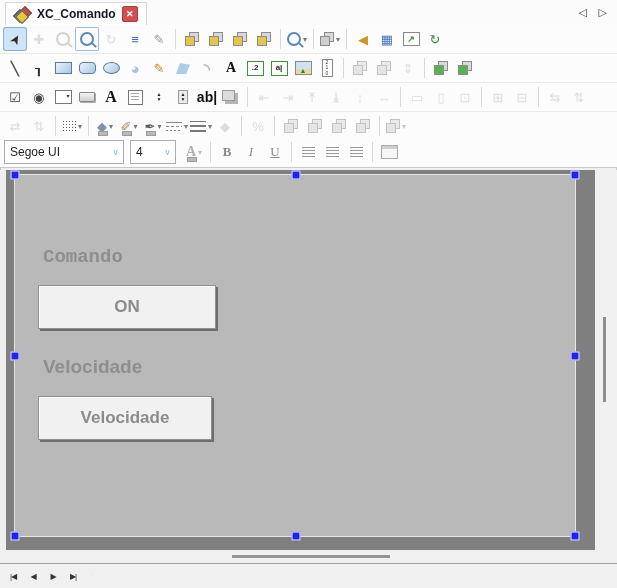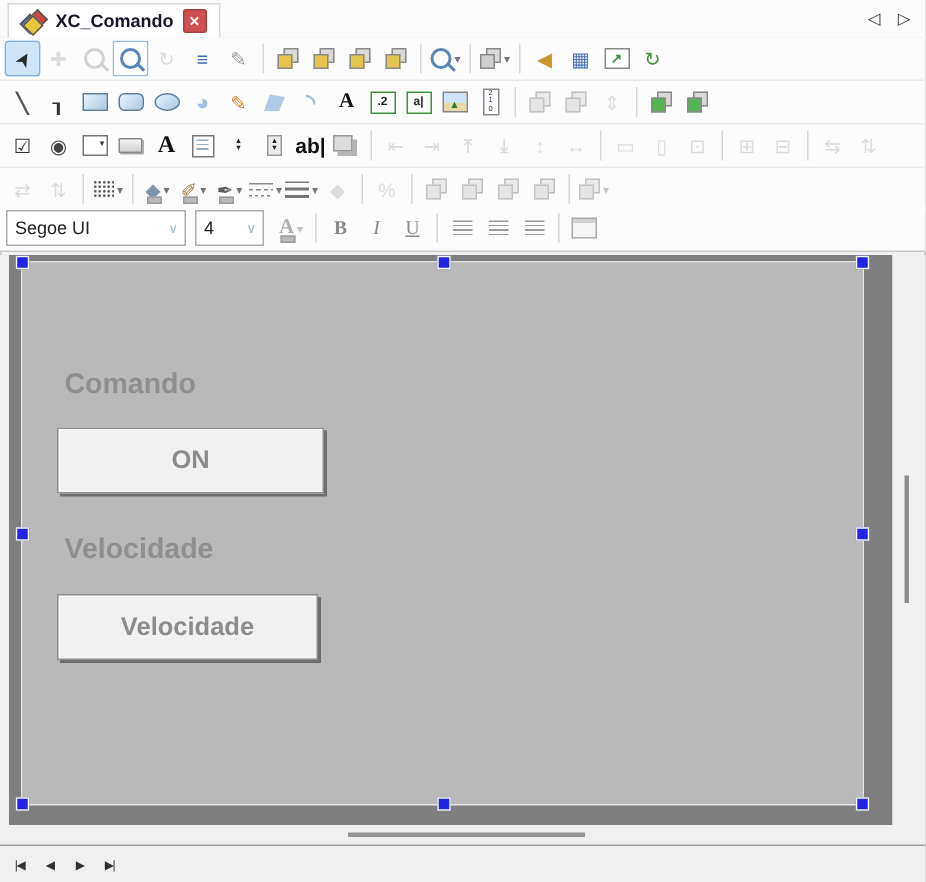--- a/index.html
+++ b/index.html
@@ -96,21 +96,21 @@
   .biu.b{font-weight:bold;} .biu.i{font-style:italic;} .biu.u{text-decoration:underline;}
   
   .workspace{position:absolute;top:170px;left:0;width:617px;height:380px;}
   .left-strip{position:absolute;left:0;top:0;width:6px;bottom:0;background:#efefef;}
   .design-bg{position:absolute;left:6px;top:0;right:22px;bottom:0;background:#7f7f7f;}
   .vscroll{position:absolute;right:0;top:0;width:22px;bottom:0;background:#f1f1f1;}
   .vthumb{position:absolute;left:8px;top:147px;width:3px;height:85px;background:#8f8f8f;}
   .design-form{position:absolute;left:15px;top:5px;width:560px;height:361px;background:#b9b9b9;outline:1px solid #e6e6e6;}
   .form-title{position:absolute;left:30px;top:14px;font-size:31px;font-weight:bold;color:#8e8e8e;letter-spacing:0.5px;}
   .form-label{position:absolute;font-size:19px;font-weight:bold;color:#8e8e8e;}
-  .lbl-comando{left:28px;top:71px;} .lbl-velocidade{left:28px;top:181px;}
+  .lbl-comando{left:28px;top:71px;font-family:Liberation Mono, monospace;} .lbl-velocidade{left:28px;top:181px;}
   .form-btn{position:absolute;background:#f1f1f1;border:1px solid #8f8f8f;
     box-shadow:2px 2px 0 rgba(86,86,86,.75), inset 1px 1px 0 #ffffff;
     display:flex;align-items:center;justify-content:center;font-size:17px;font-weight:bold;color:#8c8c8c;}
   .btn-on{left:23px;top:110px;width:176px;height:42px;}
   .btn-vel{left:23px;top:221px;width:172px;height:42px;}
   .handle{position:absolute;width:7px;height:7px;background:#2323e6;border:1px solid #fafafa;transform:translate(-50%,-50%);z-index:5;}
   
   .hscroll{position:absolute;top:550px;left:0;right:0;height:13px;background:#f0f0f0;}
   .hthumb{position:absolute;left:232px;top:5px;width:158px;height:3px;background:#949494;}
   .tabstrip{position:absolute;top:563px;left:0;right:0;height:25px;background:#f0f0f0;border-top:1px solid #9e9e9e;display:flex;align-items:flex-start;}

